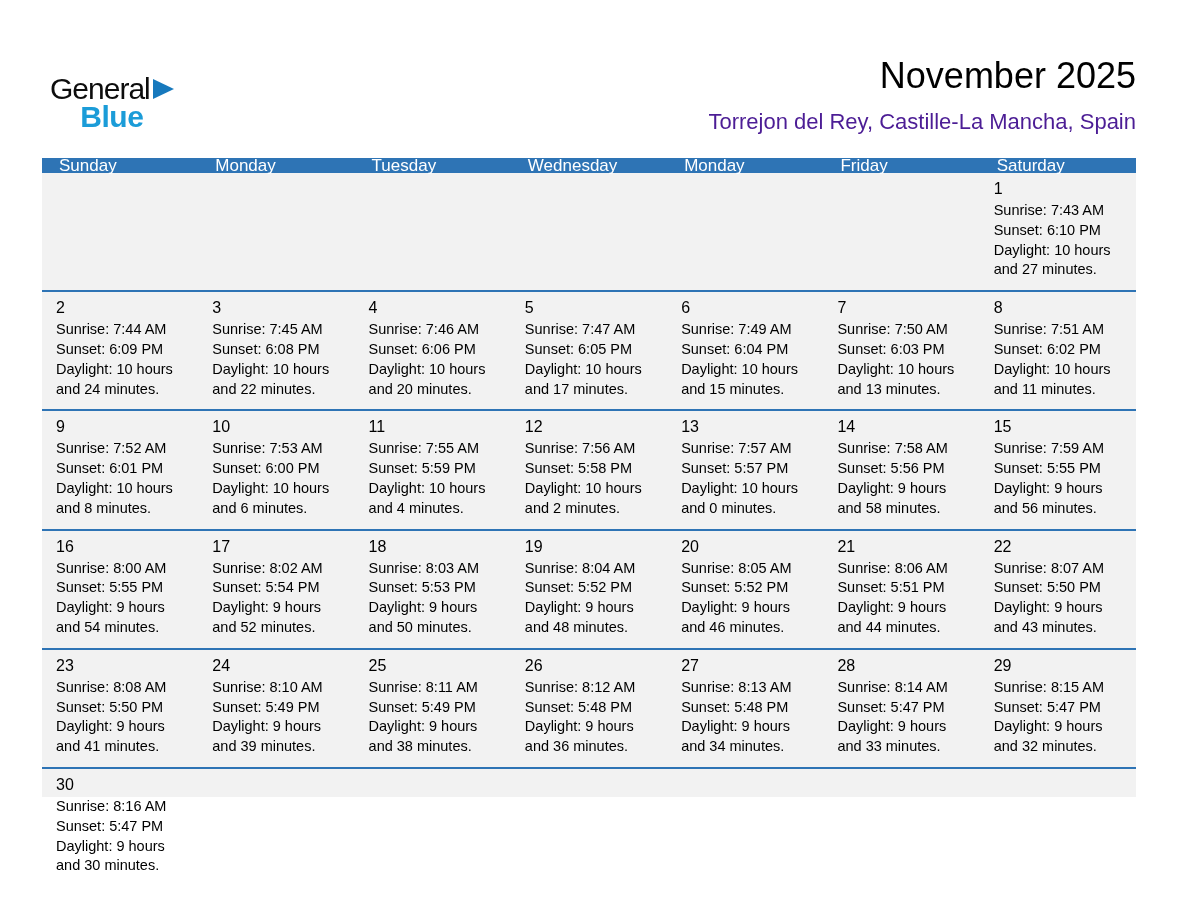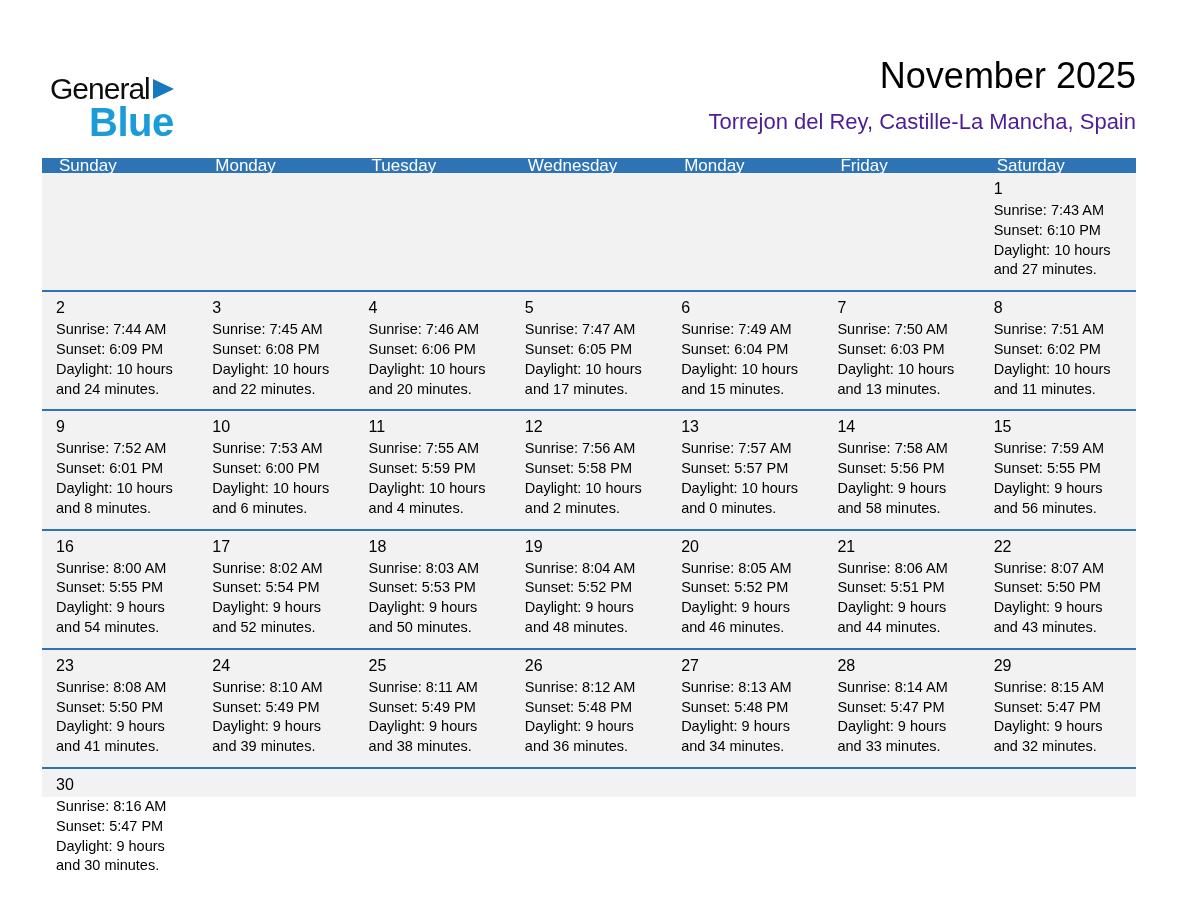--- a/index.html
+++ b/index.html
@@ -11,21 +11,21 @@
 
   
   .logo { position:absolute; left:50px; top:74px; }
   .logo-line1 { display:flex; align-items:center; line-height:1; }
   .logo-general { font-size:30px; font-weight:400; color:#0d0d0d; letter-spacing:-1px; }
   .logo-triangle {
     display:inline-block; width:0; height:0; margin-left:3px;
     border-left:21px solid #1779bd;
     border-top:10px solid transparent; border-bottom:10px solid transparent;
   }
-  .logo-blue { font-size:40px; font-weight:700; color:#1b9cd8; text-align:right; line-height:1; margin-top:-2px; letter-spacing:-0.5px; }
+  .logo-blue { font-size:30px; font-weight:700; color:#1b9cd8; text-align:center; line-height:1; margin-top:-2px; letter-spacing:-0.5px; }
 
   .title-block { position:absolute; right:52px; top:56px; text-align:right; }
   .title { font-size:36px; font-weight:400; line-height:1.1; color:#000000; }
   .subtitle { font-size:22px; font-weight:400; margin-top:13px; color:#4c1d95; }
 
   
   .calendar { position:absolute; left:42px; top:158px; width:1094px; }
 
   .weekday-row { display:flex; height:15px; background:#2e74b5; align-items:center; }
   .weekday { flex:1 1 0; font-size:17px; color:#ffffff; padding-left:17px; overflow:hidden; white-space:nowrap; }

